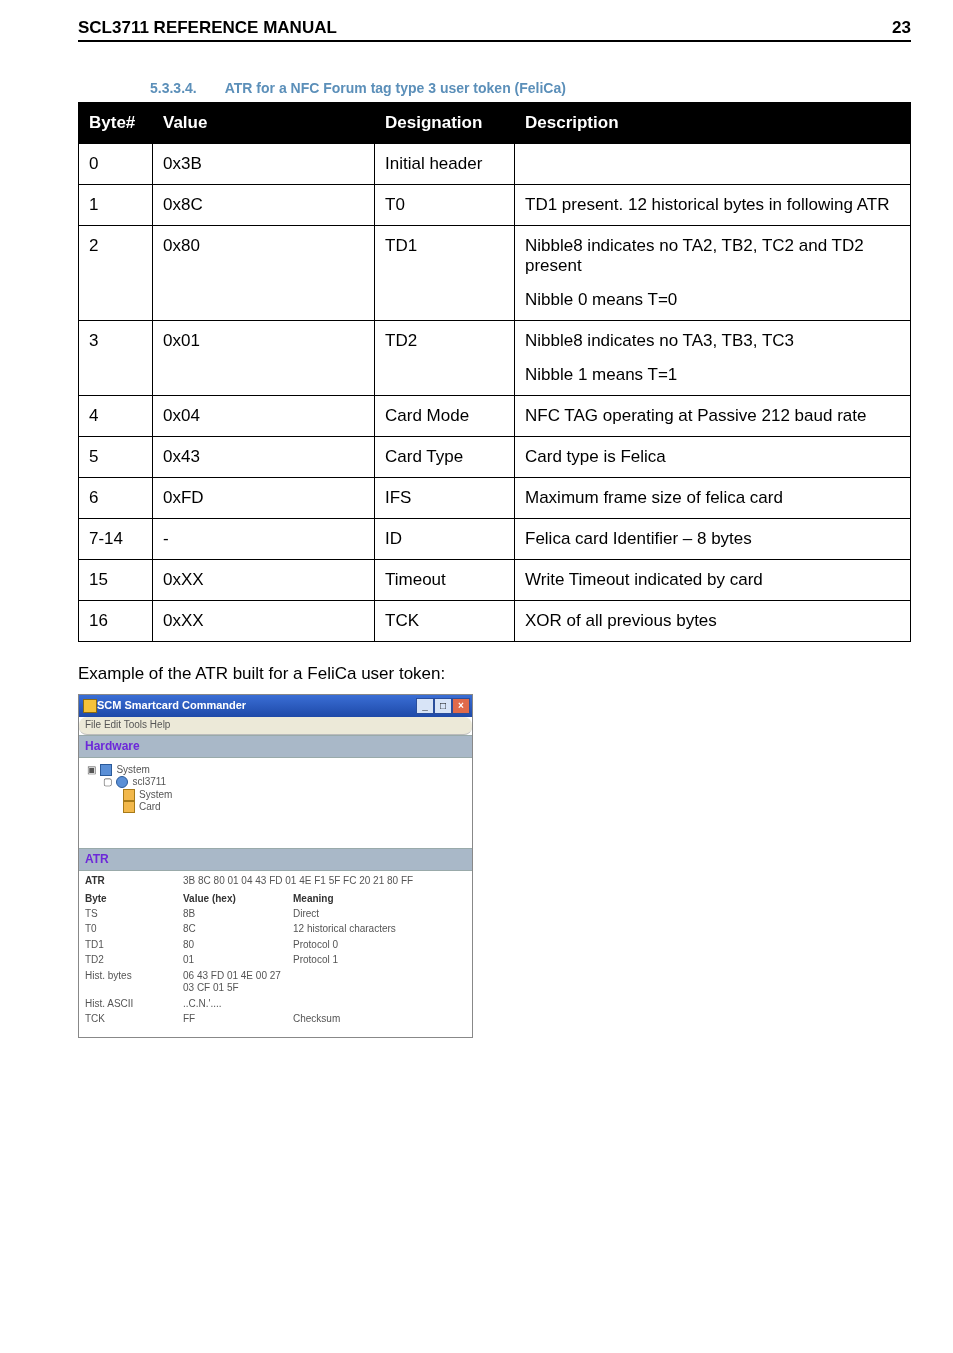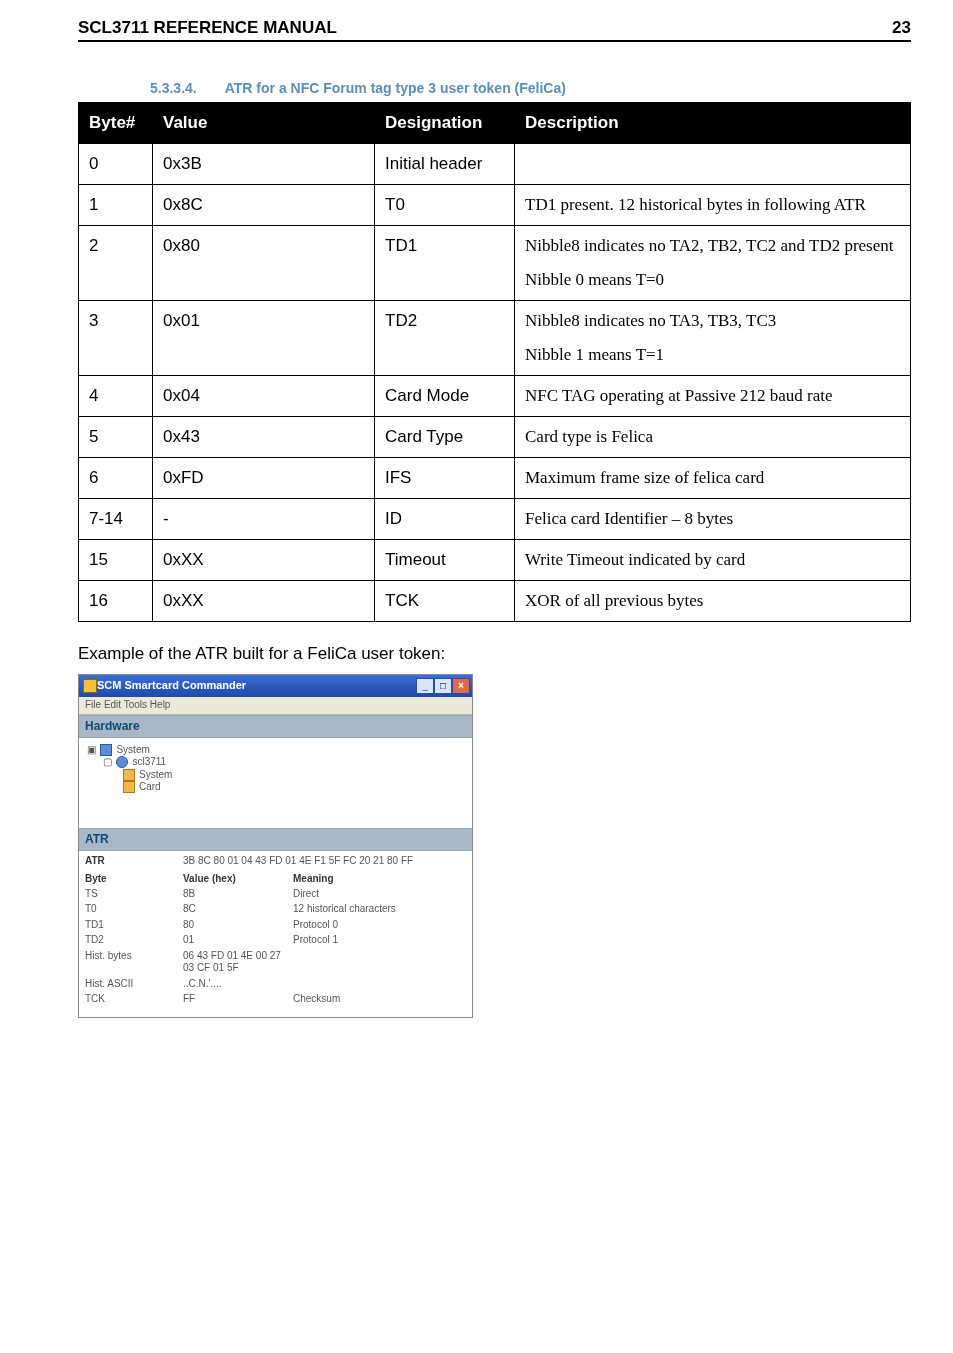--- a/index.html
+++ b/index.html
@@ -51,21 +51,21 @@
   table.atr th {
     background: #000;
     color: #fff;
     font-weight: bold;
   }
   table.atr col.c-byte { width: 74px; }
   table.atr col.c-val  { width: 222px; }
   table.atr col.c-des  { width: 140px; }
   .desc p { margin: 0 0 14px 0; }
   .desc p:last-child { margin-bottom: 0; }
-  .just { text-align: justify; font-family: Liberation Serif, serif; }
+  .just { text-align: justify; }
   .example-line { font-size: 17px; margin: 6px 0 10px 0; }
 
   
   .shot {
     width: 395px;
     border: 1px solid #888;
     font-size: 10px;
     line-height: 1.25;
     background: #fff;
   }
@@ -94,24 +94,25 @@
     font-size: 10px; line-height: 14px;
     text-align: center;
   }
   .shot .titlebar .winbtn.close { background: #e06a4a; color:#fff; }
   .shot .menubar {
     background: #ece9d8;
     border-bottom: 1px solid #bbb;
     padding: 2px 6px;
     font-size: 10px;
     color: #555;
+    border-radius: 8px;
   }
   .shot .panelhdr {
     background: #a9b8c8;
-    color: #0c4a6e;
+    color: #6d28d9;
     font-weight: bold;
     font-size: 12px;
     padding: 3px 6px;
     border-top: 1px solid #9aa;
     border-bottom: 1px solid #9aa;
   }
   .shot .tree {
     padding: 6px 8px;
     min-height: 90px;
     background: #fff;

